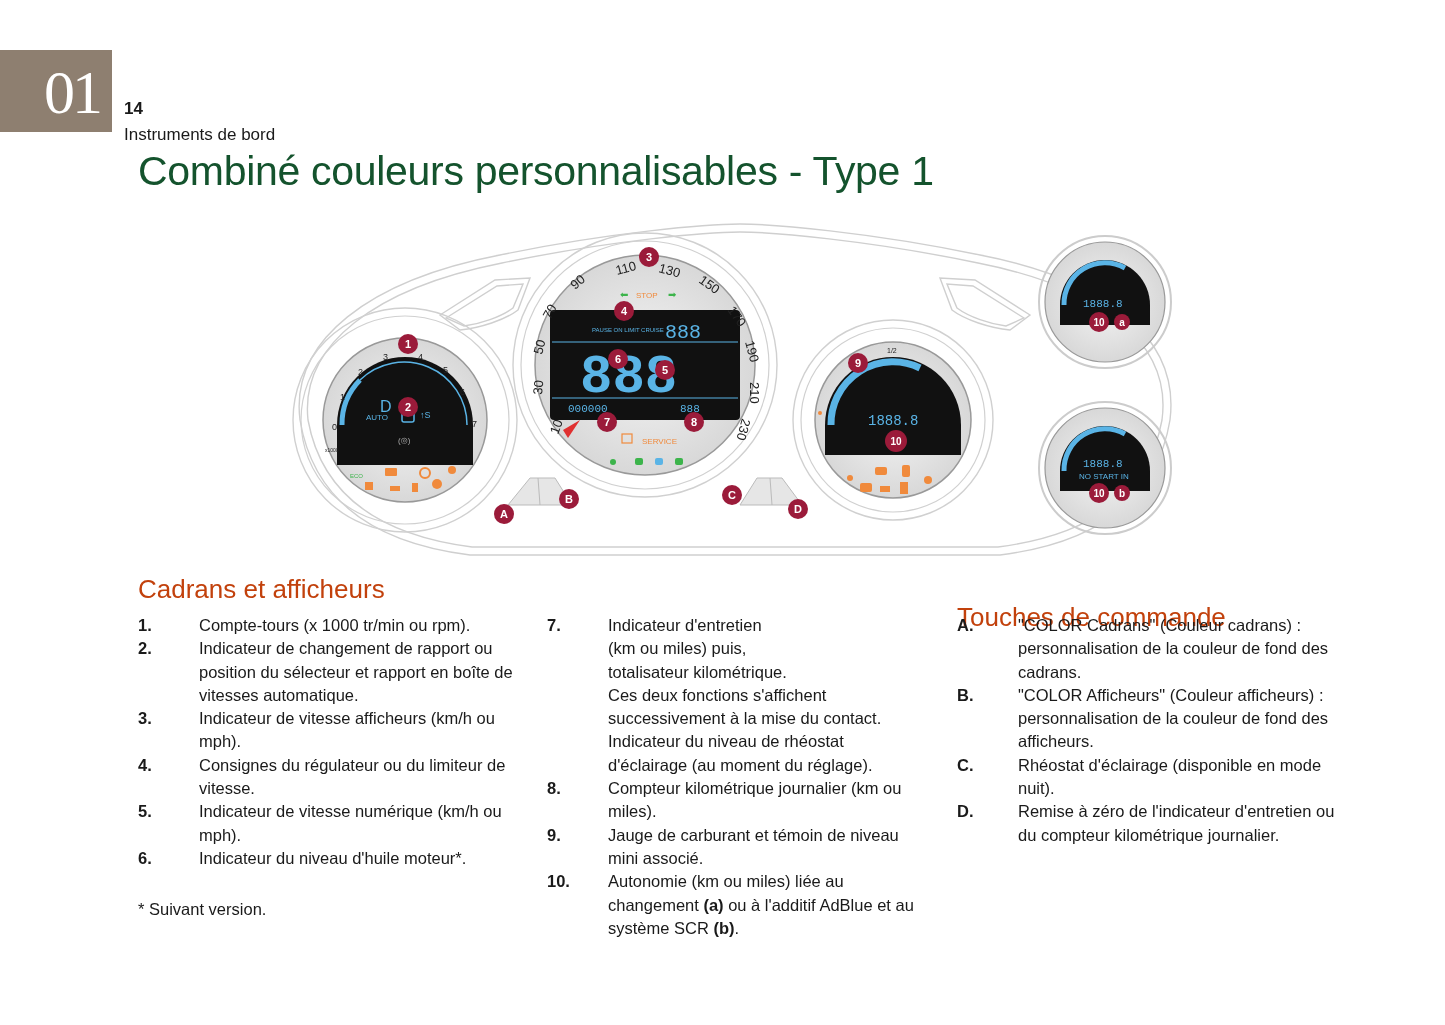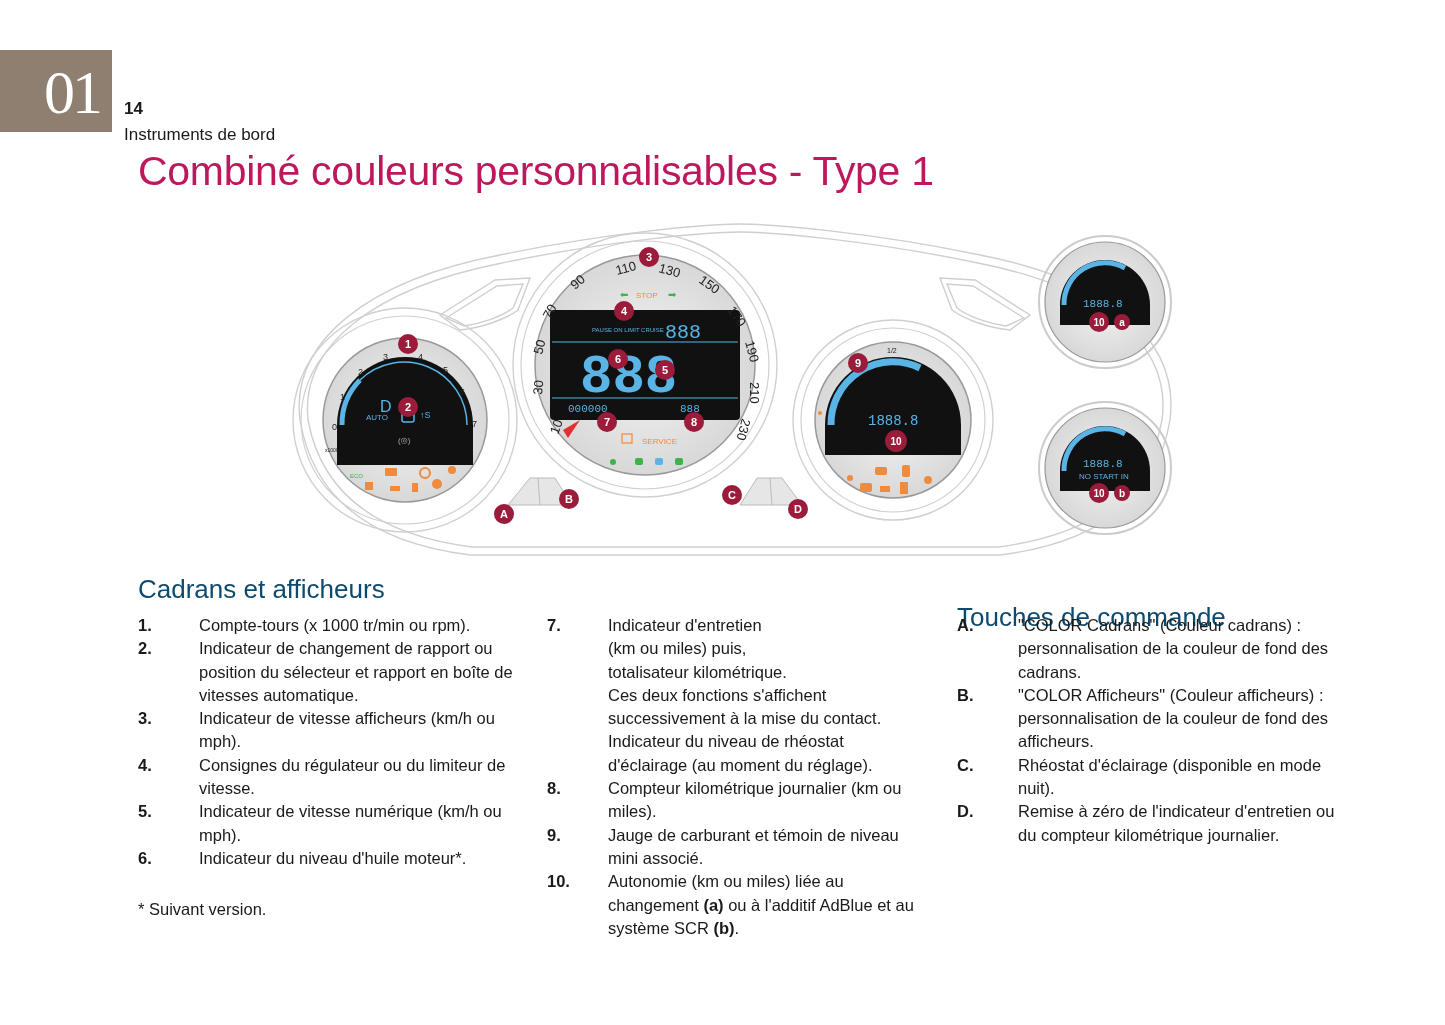--- a/index.html
+++ b/index.html
@@ -3,25 +3,25 @@
 <meta charset="utf-8">
 <style>
   * { box-sizing: border-box; margin: 0; padding: 0; }
   html, body { width: 1445px; height: 1025px; background: #ffffff; overflow: hidden; }
   body { position: relative; font-family: "Liberation Sans", sans-serif; color: #1a1a1a; }
 
   .chapter-tab { position: absolute; left: 0; top: 50px; width: 112px; height: 82px; background: #8e7f70; }
   .chapter-num { position: absolute; left: 44px; top: 54px; font-family: "Liberation Serif", serif; font-size: 62px; color: #ffffff; letter-spacing: -3px; line-height: 76px; text-align: center; }
   .page-num { position: absolute; left: 124px; top: 99px; font-size: 17px; font-weight: bold; }
   .section-name { position: absolute; left: 124px; top: 117px; font-size: 17px; margin-top: 8px; }
-  .page-title { position: absolute; left: 138px; top: 148px; font-size: 41px; font-weight: normal; color: #be185d; letter-spacing: -0.3px; }
+  .page-title { position: absolute; left: 138px; top: 148px; font-size: 41px; font-weight: normal; color: #14532d; letter-spacing: -0.3px; }
 
   .figure { position: absolute; left: 280px; top: 220px; width: 910px; height: 345px; }
 
-  .col-heading { position: absolute; font-size: 26px; font-weight: normal; color: #0c4a6e; }
+  .col-heading { position: absolute; font-size: 26px; font-weight: normal; color: #c2410c; }
   .list { position: absolute; list-style: none; font-size: 16.5px; line-height: 23.3px; }
   .list li { display: flex; }
   .list .num { font-weight: bold; flex: 0 0 auto; }
   .list .txt { flex: 1 1 auto; white-space: pre-line; margin-left: 28px; }
   .col1 .num { width: 33px; }
   .col2 .num { width: 33px; }
   .col3 .num { width: 33px; }
   .footnote { position: absolute; left: 138px; top: 900px; font-size: 16.5px; }
   b.inline { font-weight: bold; }
 

